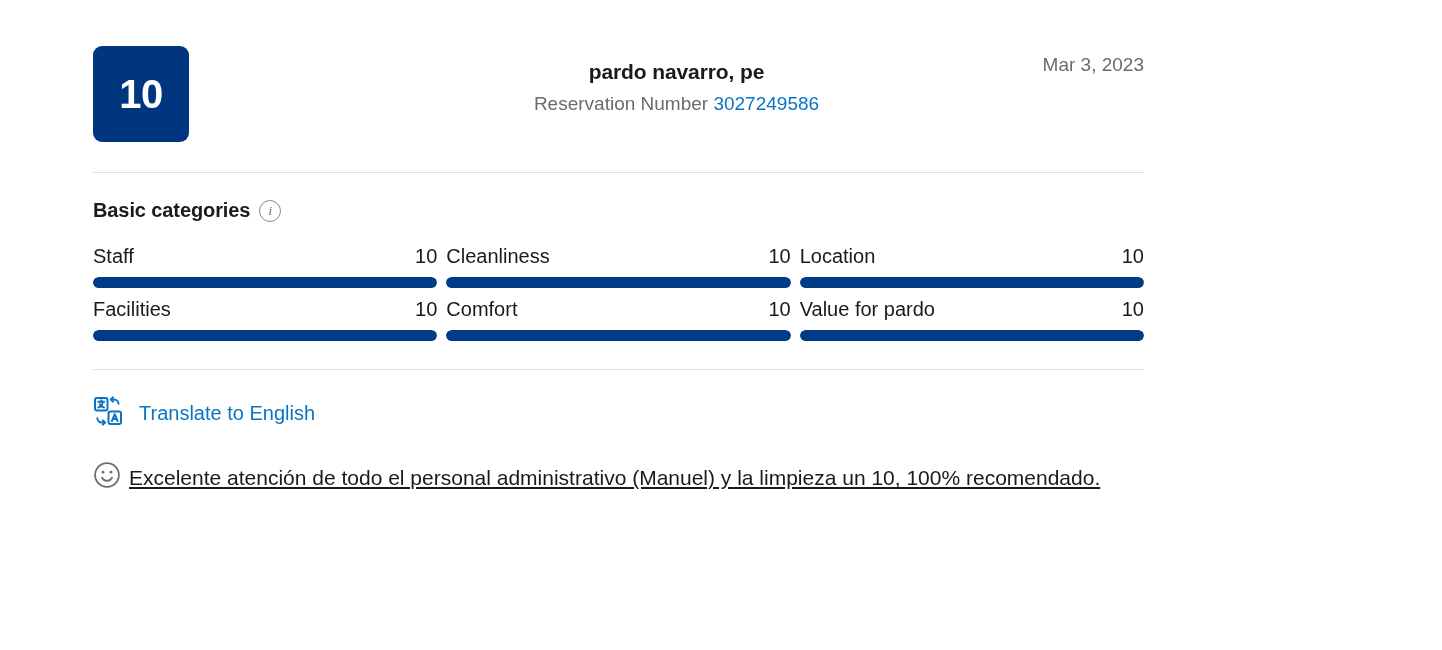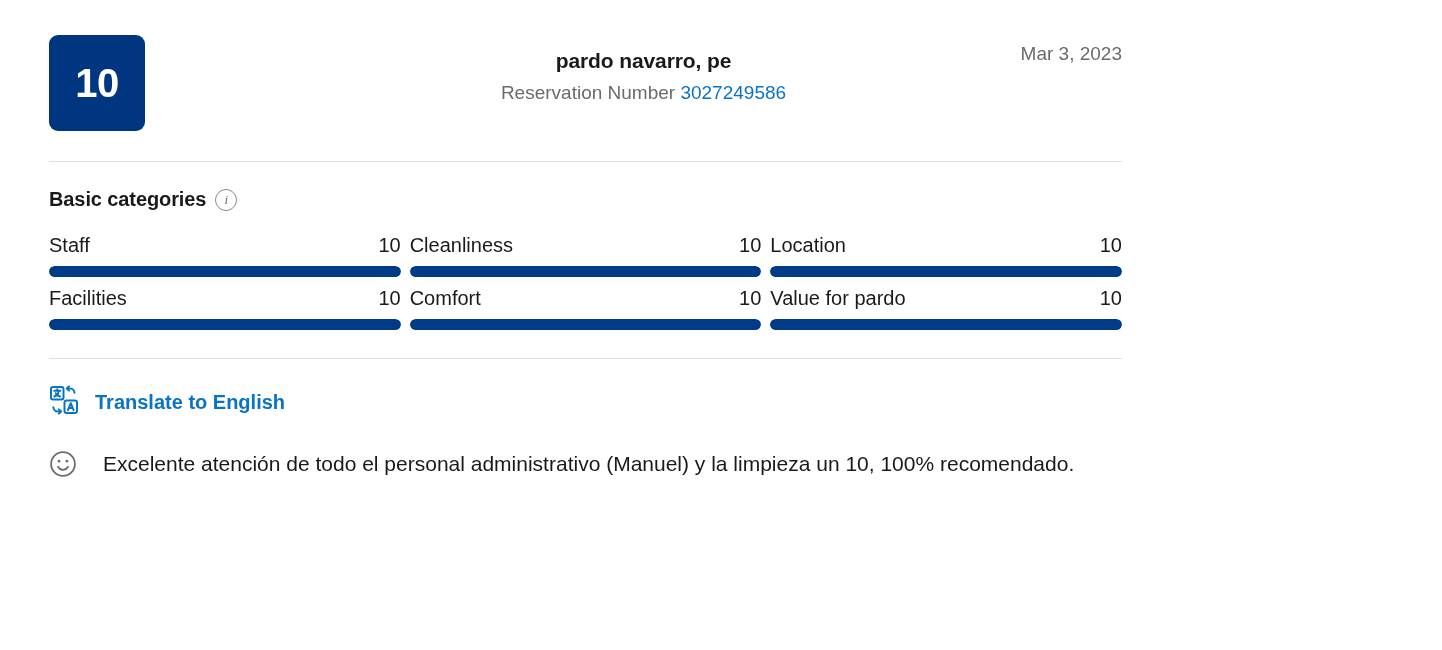--- a/index.html
+++ b/index.html
@@ -13,21 +13,22 @@
     height: 650px;
     font-family: "Liberation Sans", sans-serif;
     color: #1a1a1a;
     overflow: hidden;
   }
 
   .review-card {
     position: relative;
     width: 1169px;
     height: 650px;
-    padding: 5px;
+    padding: 16px;
+    margin-left: 33px;
   }
 
   
   .review-header {
     display: flex;
     align-items: flex-start;
     padding: 30px 42px 0 44px;
     position: relative;
   }
   .score-badge {
@@ -162,29 +163,29 @@
     gap: 16px;
     padding: 26px 42px 0 44px;
     width: max-content;
     cursor: pointer;
   }
   .translate-icon { flex: 0 0 auto; display: block; }
   .translate-label {
     font-size: 20px;
     color: #0a74c4;
     line-height: 1.2;
-    font-weight: bold;
   }
 
   
   .review-body {
     display: flex;
-    align-items: center;
-    gap: 26px;
+    align-items: flex-end;
+    gap: 8px;
     padding: 27px 60px 0 44px;
+    text-decoration: underline;
   }
   .smiley-icon { flex: 0 0 auto; margin-top: 4px; display: block; }
   .review-text {
     font-size: 21px;
     line-height: 1.42;
     color: #1a1a1a;
     max-width: 1148px;
   }
 </style>
 </head>

